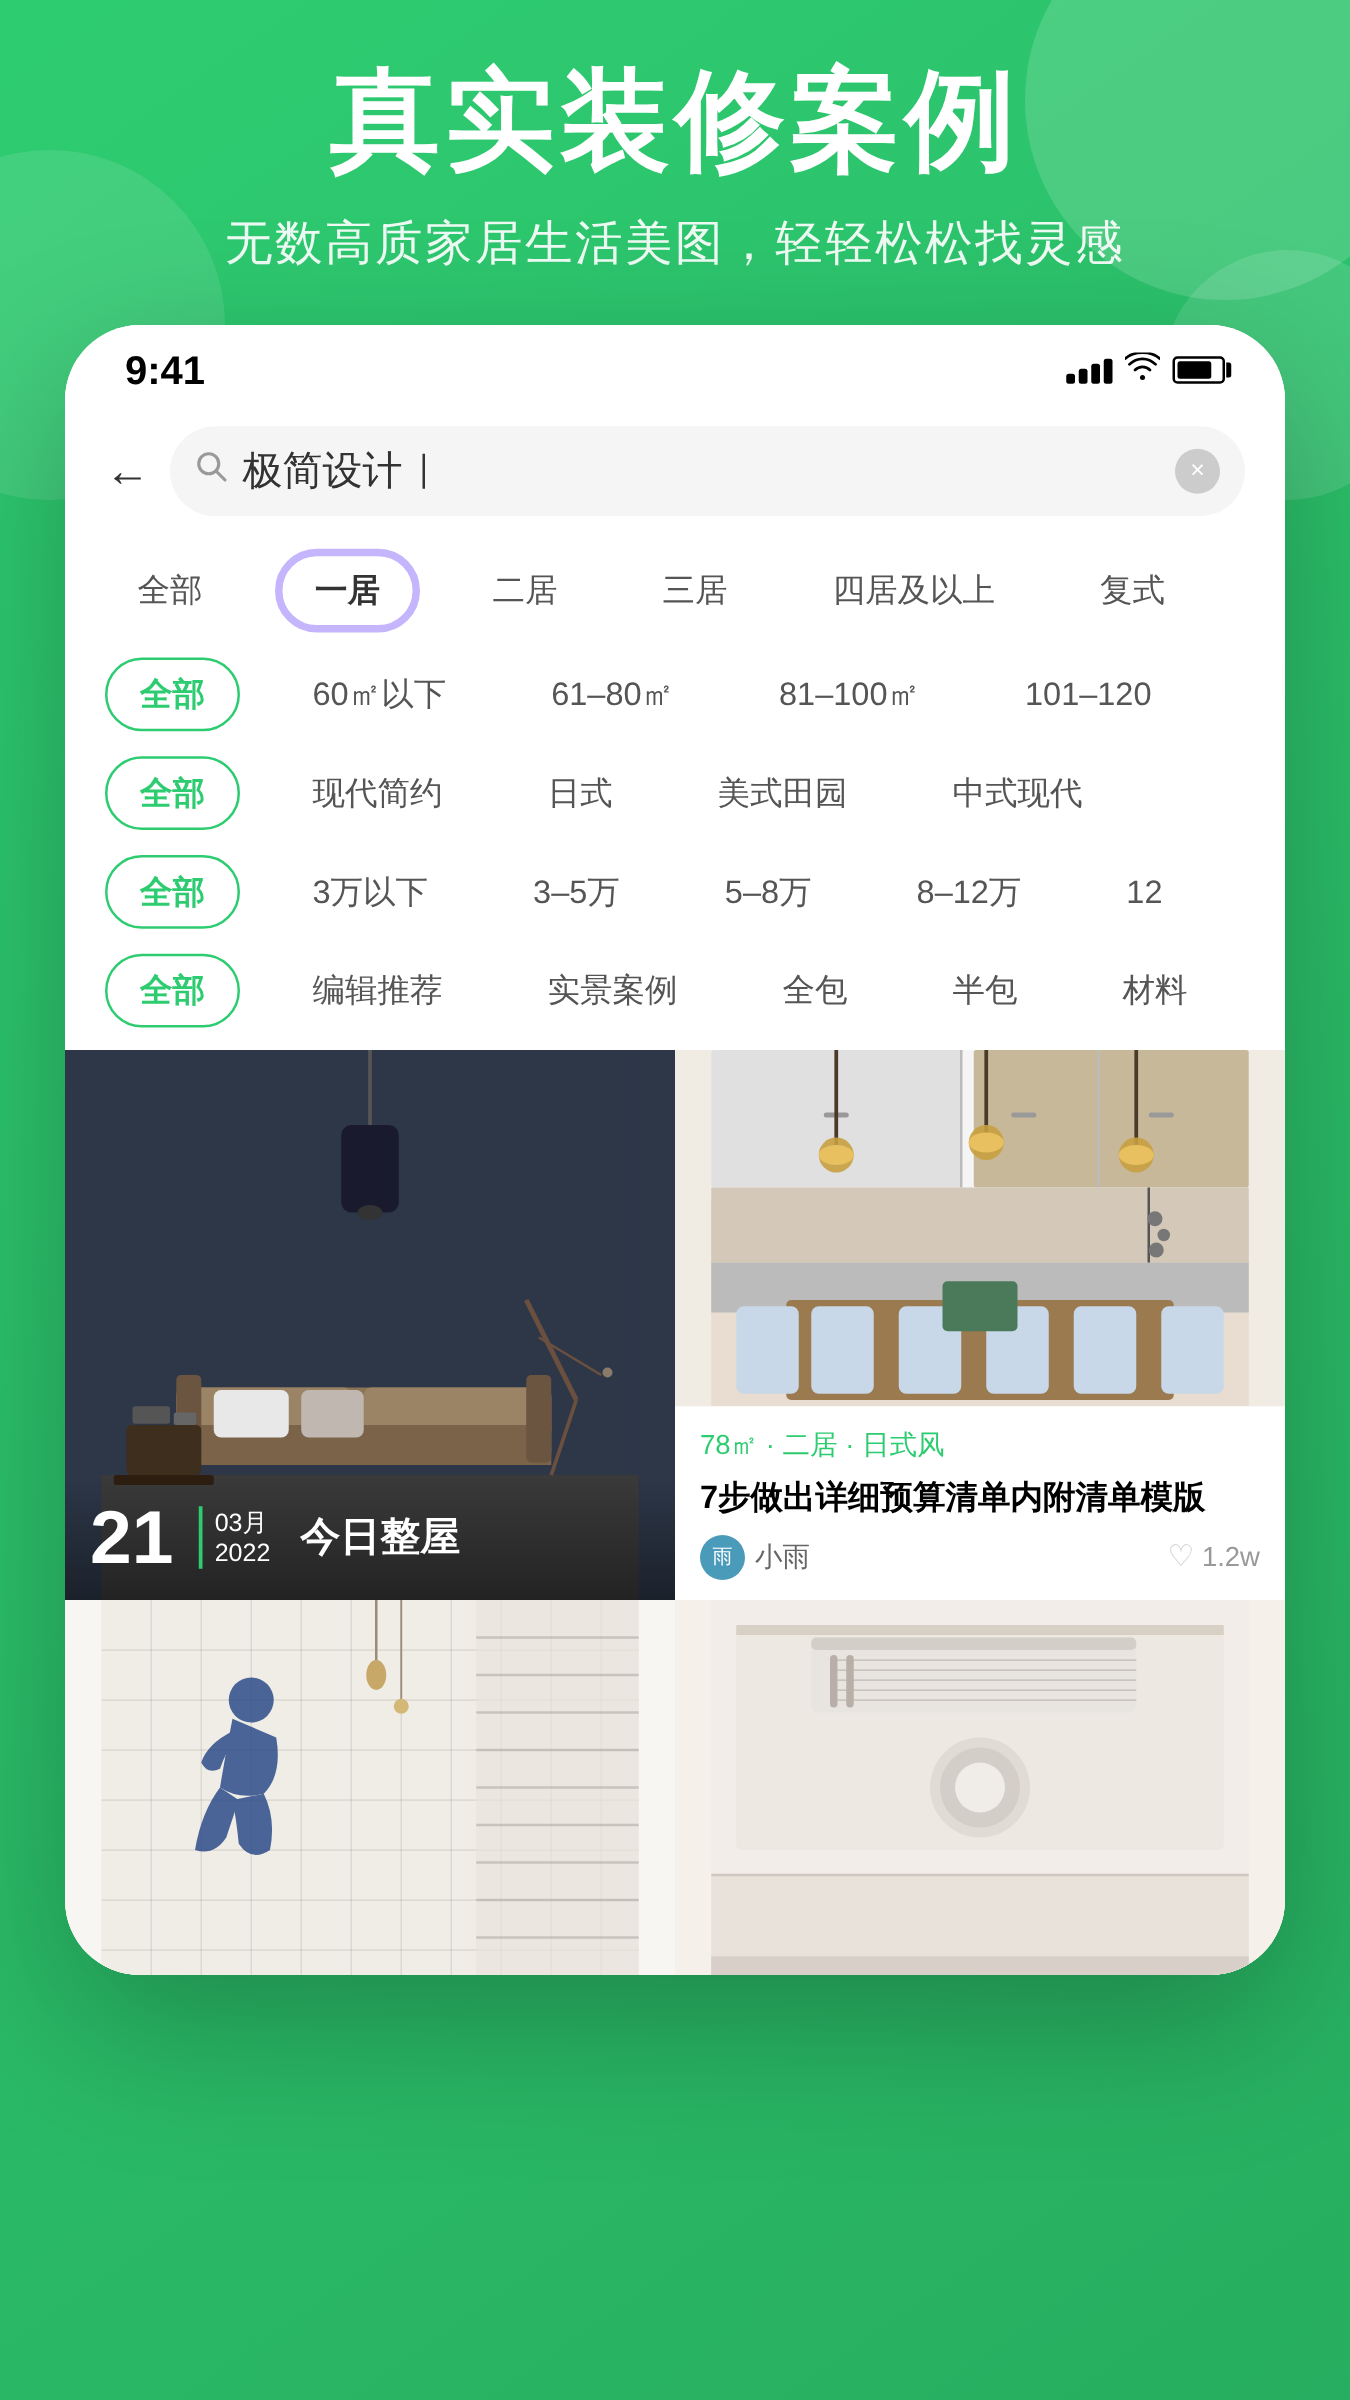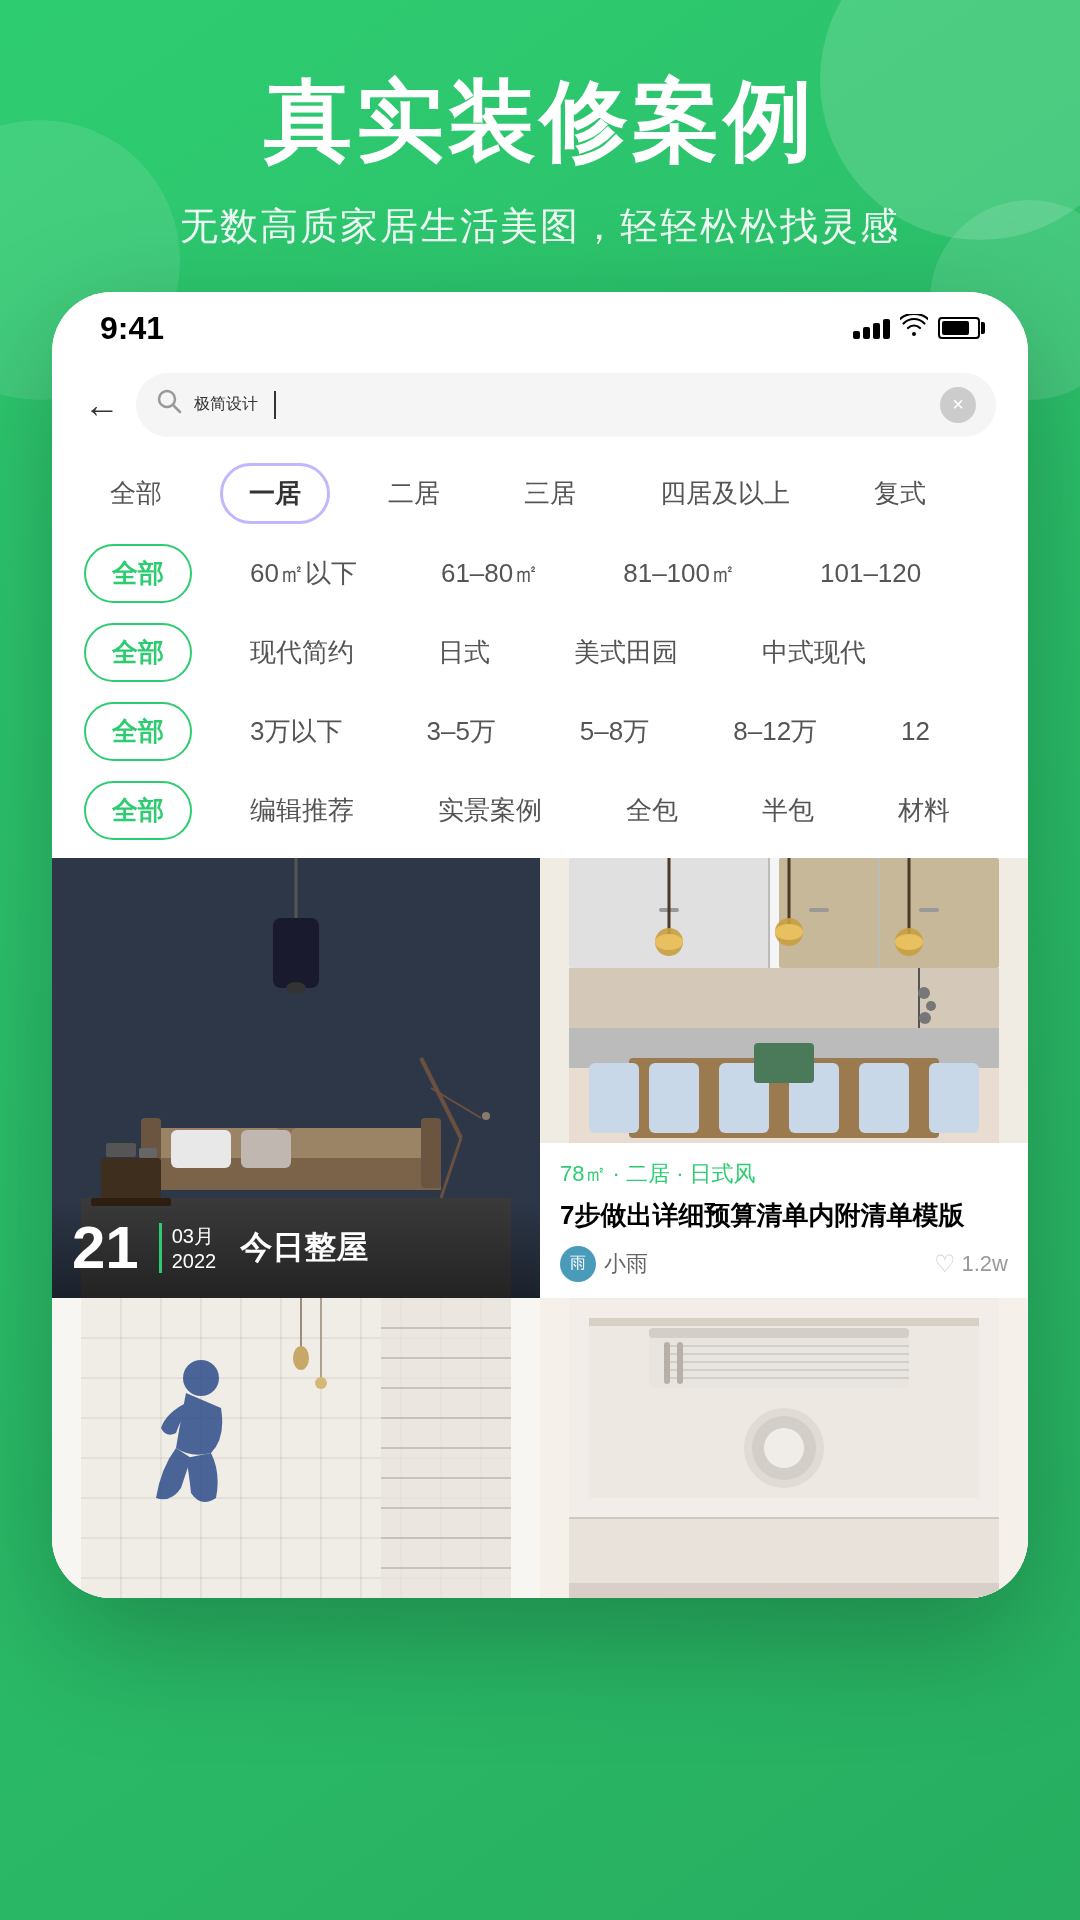--- a/index.html
+++ b/index.html
@@ -40,23 +40,22 @@
       height: 200px;
       border-radius: 50%;
       background: rgba(255,255,255,0.12);
     }
 
     
     .header-section {
       position: relative;
       z-index: 10;
       text-align: center;
-      padding-top: 80px;
+      padding-top: 48px;
       padding-bottom: 40px;
-      font-family: Liberation Mono, monospace;
     }
     .main-title {
       font-size: 88px;
       font-weight: 800;
       color: #fff;
       letter-spacing: 4px;
       line-height: 1.1;
       margin-bottom: 24px;
     }
     .sub-title {
@@ -162,21 +161,21 @@
       background: #f5f5f5;
       border-radius: 50px;
       padding: 14px 20px;
       gap: 12px;
     }
     .search-icon-wrap {
       color: #999;
       font-size: 26px;
     }
     .search-input-text {
-      font-size: 16px;
+      font-size: 32px;
       color: #333;
       flex: 1;
       display: flex;
       align-items: center;
       gap: 16px;
     }
     .search-cursor {
       display: inline-block;
       width: 2px;
       height: 28px;
@@ -223,21 +222,21 @@
       color: #2ecc71;
       font-weight: 600;
     }
     .filter-chip.inactive {
       color: #555;
       border: none;
       background: transparent;
     }
     .filter-chip.selected-pill {
       background: #fff;
-      border: 3px solid #c4b5fd;
+      border: 6px solid #c4b5fd;
       color: #333;
       font-weight: 600;
     }
 
     
     .content-grid {
       display: grid;
       grid-template-columns: 1fr 1fr;
       gap: 0;
       background: #f5f5f5;

